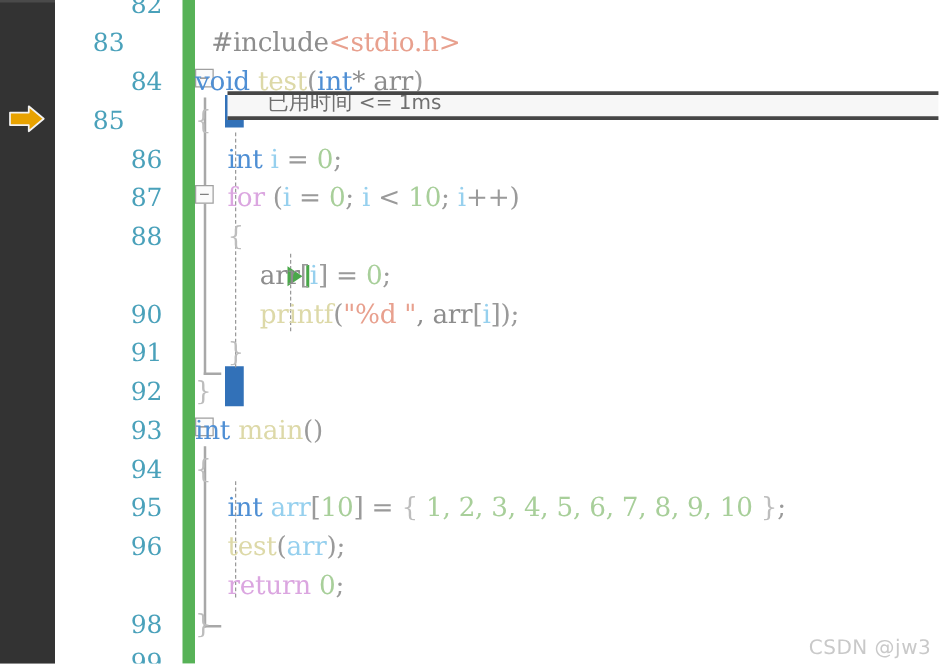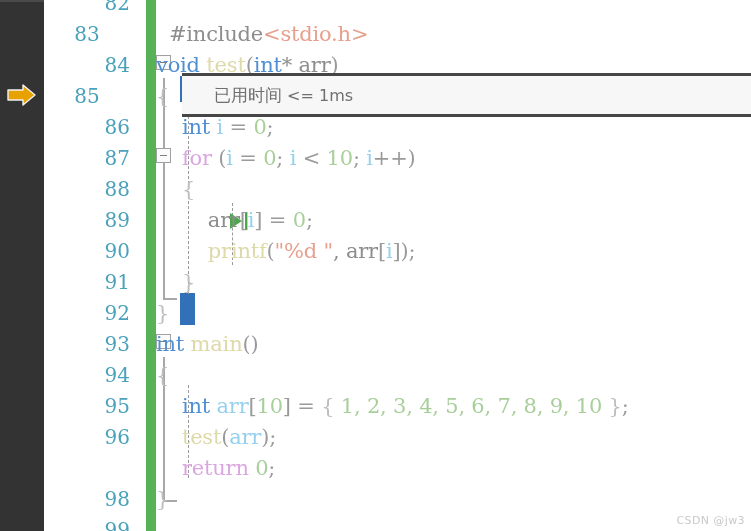--- a/index.html
+++ b/index.html
@@ -145,27 +145,27 @@
     position: absolute;
     background: #3271b8;
   }
 
   
   .elapsed-tip {
     position: absolute;
     left: 182px;
     top: 73px;
     right: 0;
-    height: 44px;
+    height: 23px;
     background: #f7f7f7;
     border-top: 3px solid #464646;
     border-bottom: 3px solid #464646;
     box-sizing: border-box;
     display: flex;
-    align-items: center;
+    align-items: flex-end;
     overflow: hidden;
   }
   .elapsed-tip .tip-text {
     margin-left: 32px;
     color: #6f6f6f;
     font-size: 16px;
     font-family: "DejaVu Sans", sans-serif;
     white-space: nowrap;
   }
   .elapsed-tip .tip-text .cn { font-size: 17px; }
@@ -176,21 +176,21 @@
     width: 26px;
     height: 20px;
   }
 
   
   .watermark {
     position: absolute;
     right: 6px;
     bottom: 4px;
     color: #c9c9c9;
-    font-size: 11px;
+    font-size: 16px;
     font-family: "DejaVu Sans", sans-serif;
     letter-spacing: .4px;
   }
 </style>
 </head>
 <body>
 
 <div id="screen">
 
   <div class="indicator-margin">
@@ -202,21 +202,20 @@
   </div>
 
   <div class="gutter">
       <div class="lnum" style="top: -12px;">82</div>
       <div class="lnum" style="top: 19px; text-align: center;">83</div>
       <div class="lnum" style="top: 50px;">84</div>
       <div class="lnum" style="top: 81px; text-align: center;">85</div>
       <div class="lnum" style="top: 112px;">86</div>
       <div class="lnum" style="top: 143px; text-align: right;">87</div>
       <div class="lnum" style="top: 174px;">88</div>
-      <div class="lnum" style="top: 205px;">89</div>
       <div class="lnum" style="top: 236px;">90</div>
       <div class="lnum" style="top: 267px;">91</div>
       <div class="lnum" style="top: 298px;">92</div>
       <div class="lnum" style="top: 329px;">93</div>
       <div class="lnum" style="top: 360px;">94</div>
       <div class="lnum" style="top: 391px;">95</div>
       <div class="lnum" style="top: 422px;">96</div>
       <div class="lnum" style="top: 476px; margin-top: 48px;">97</div>
       <div class="lnum" style="top: 484px;">98</div>
       <div class="lnum" style="top: 515px;">99</div>

